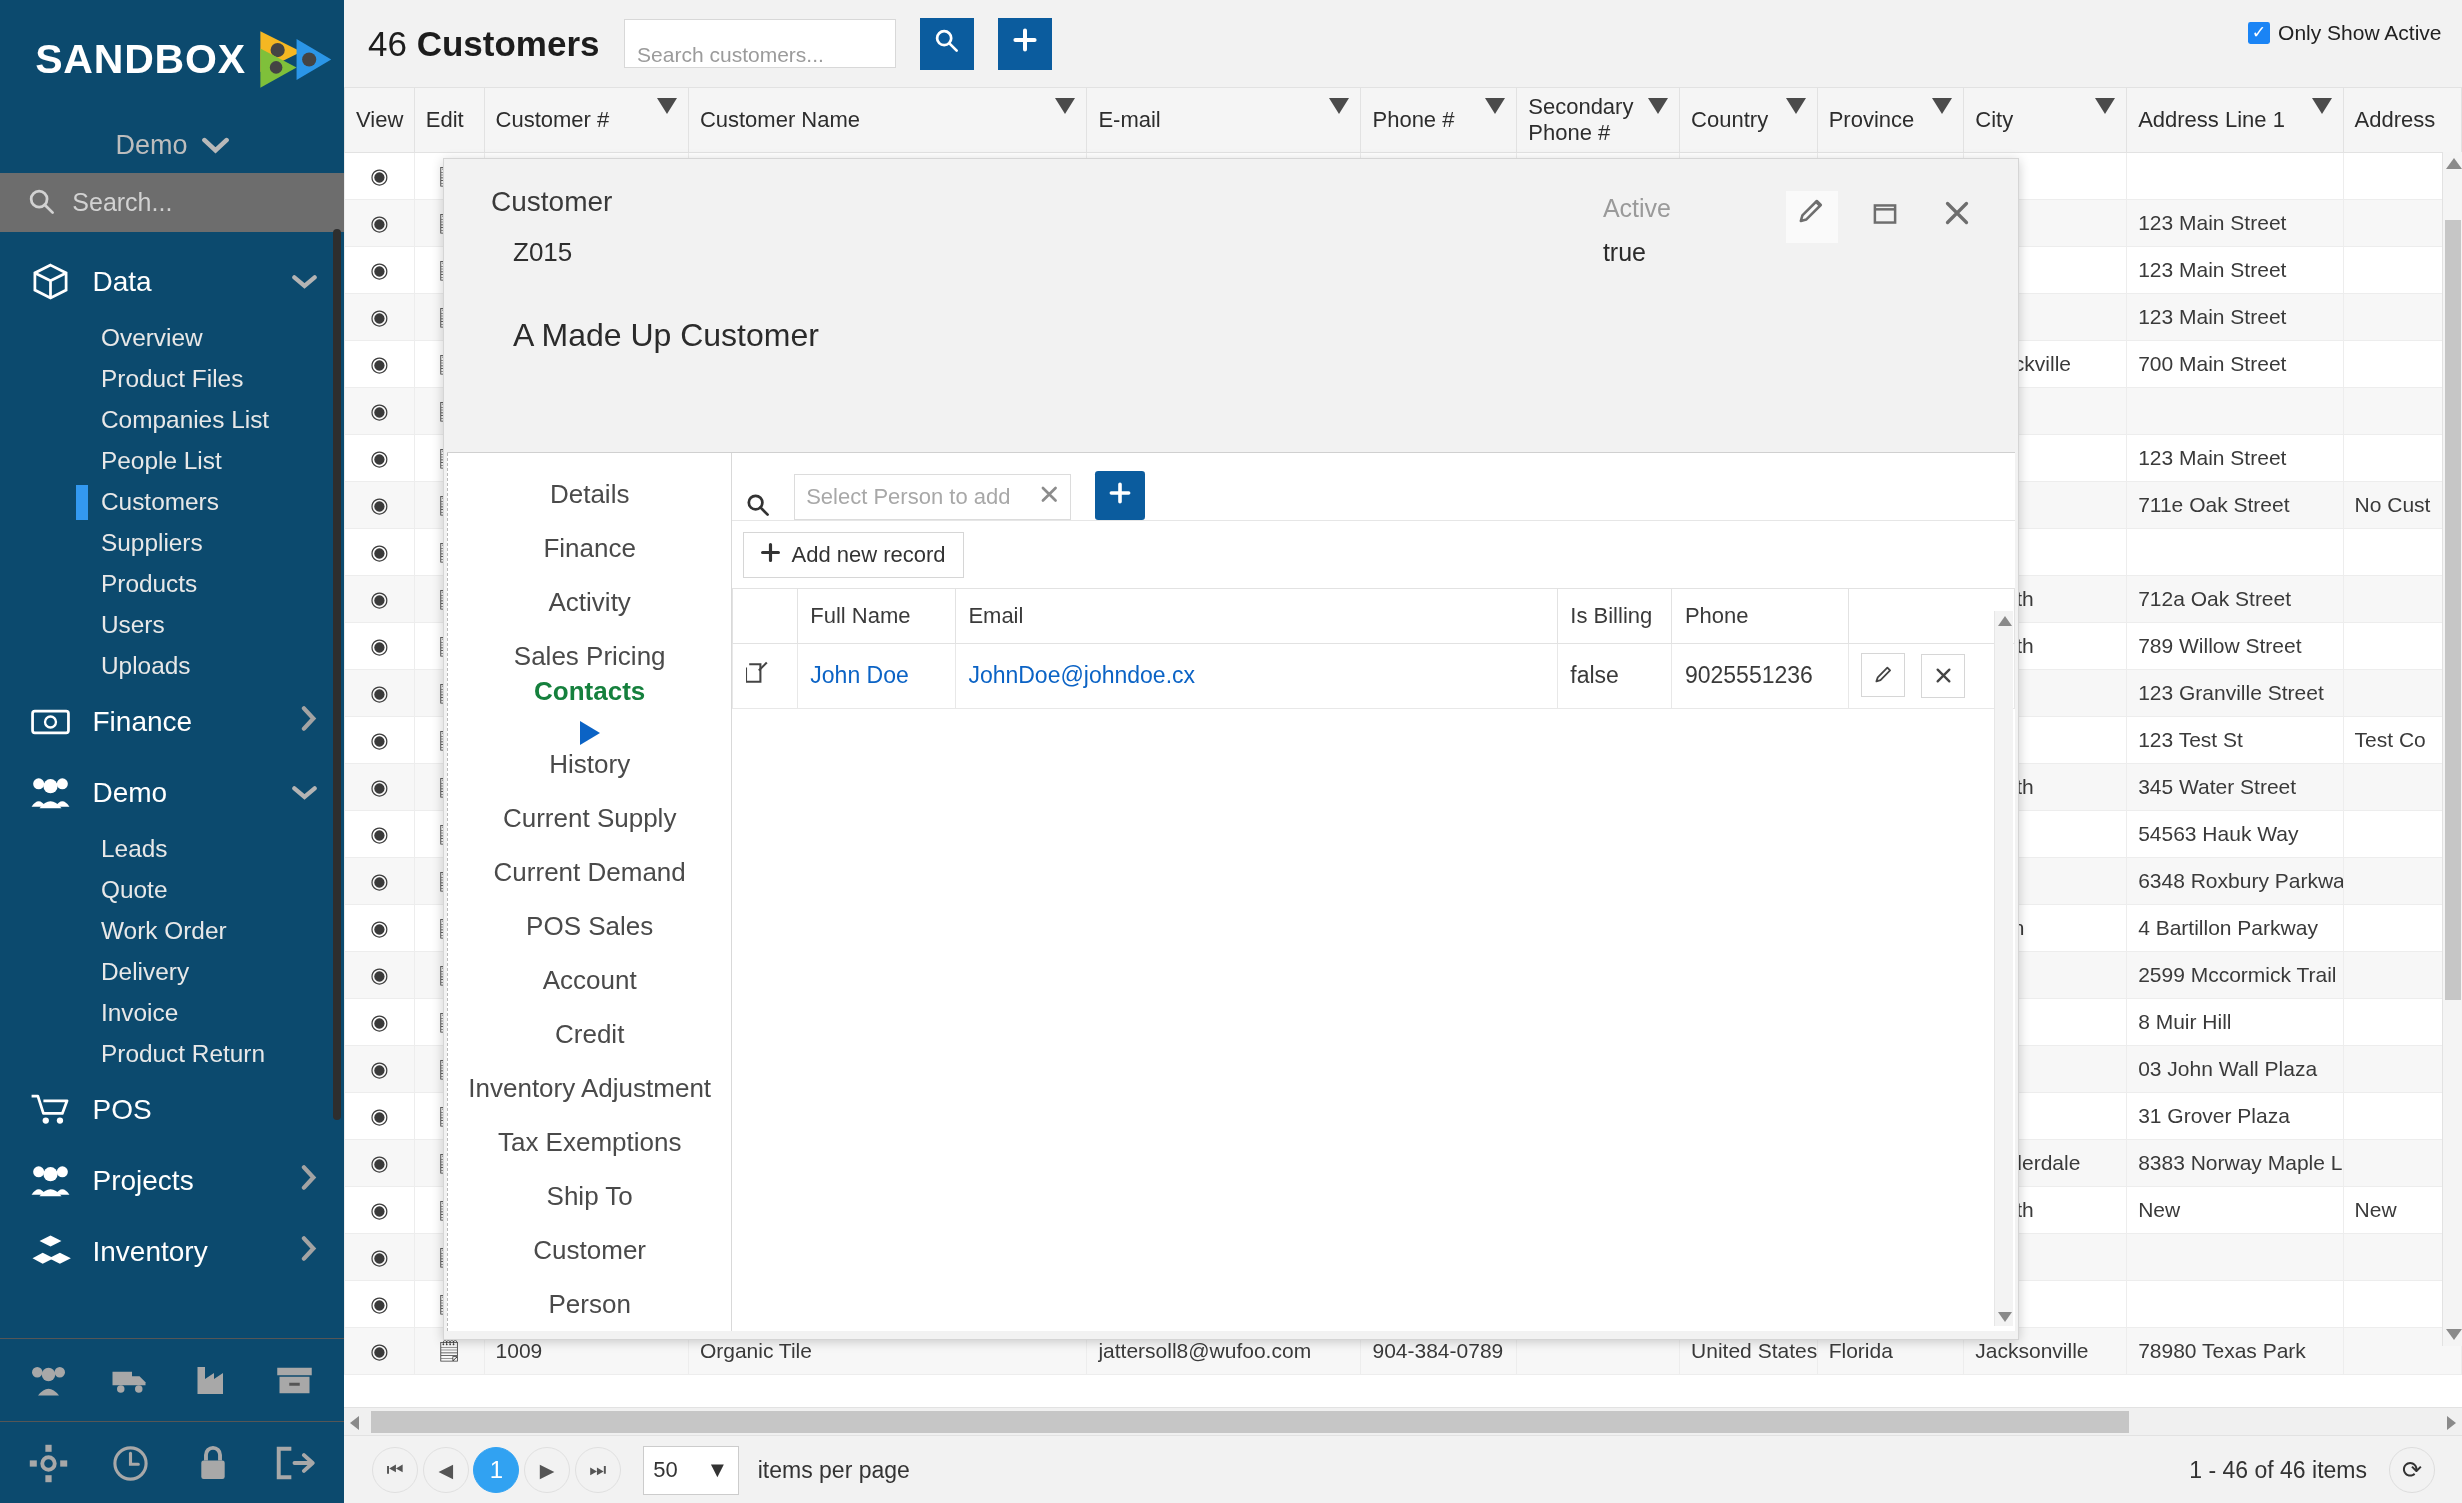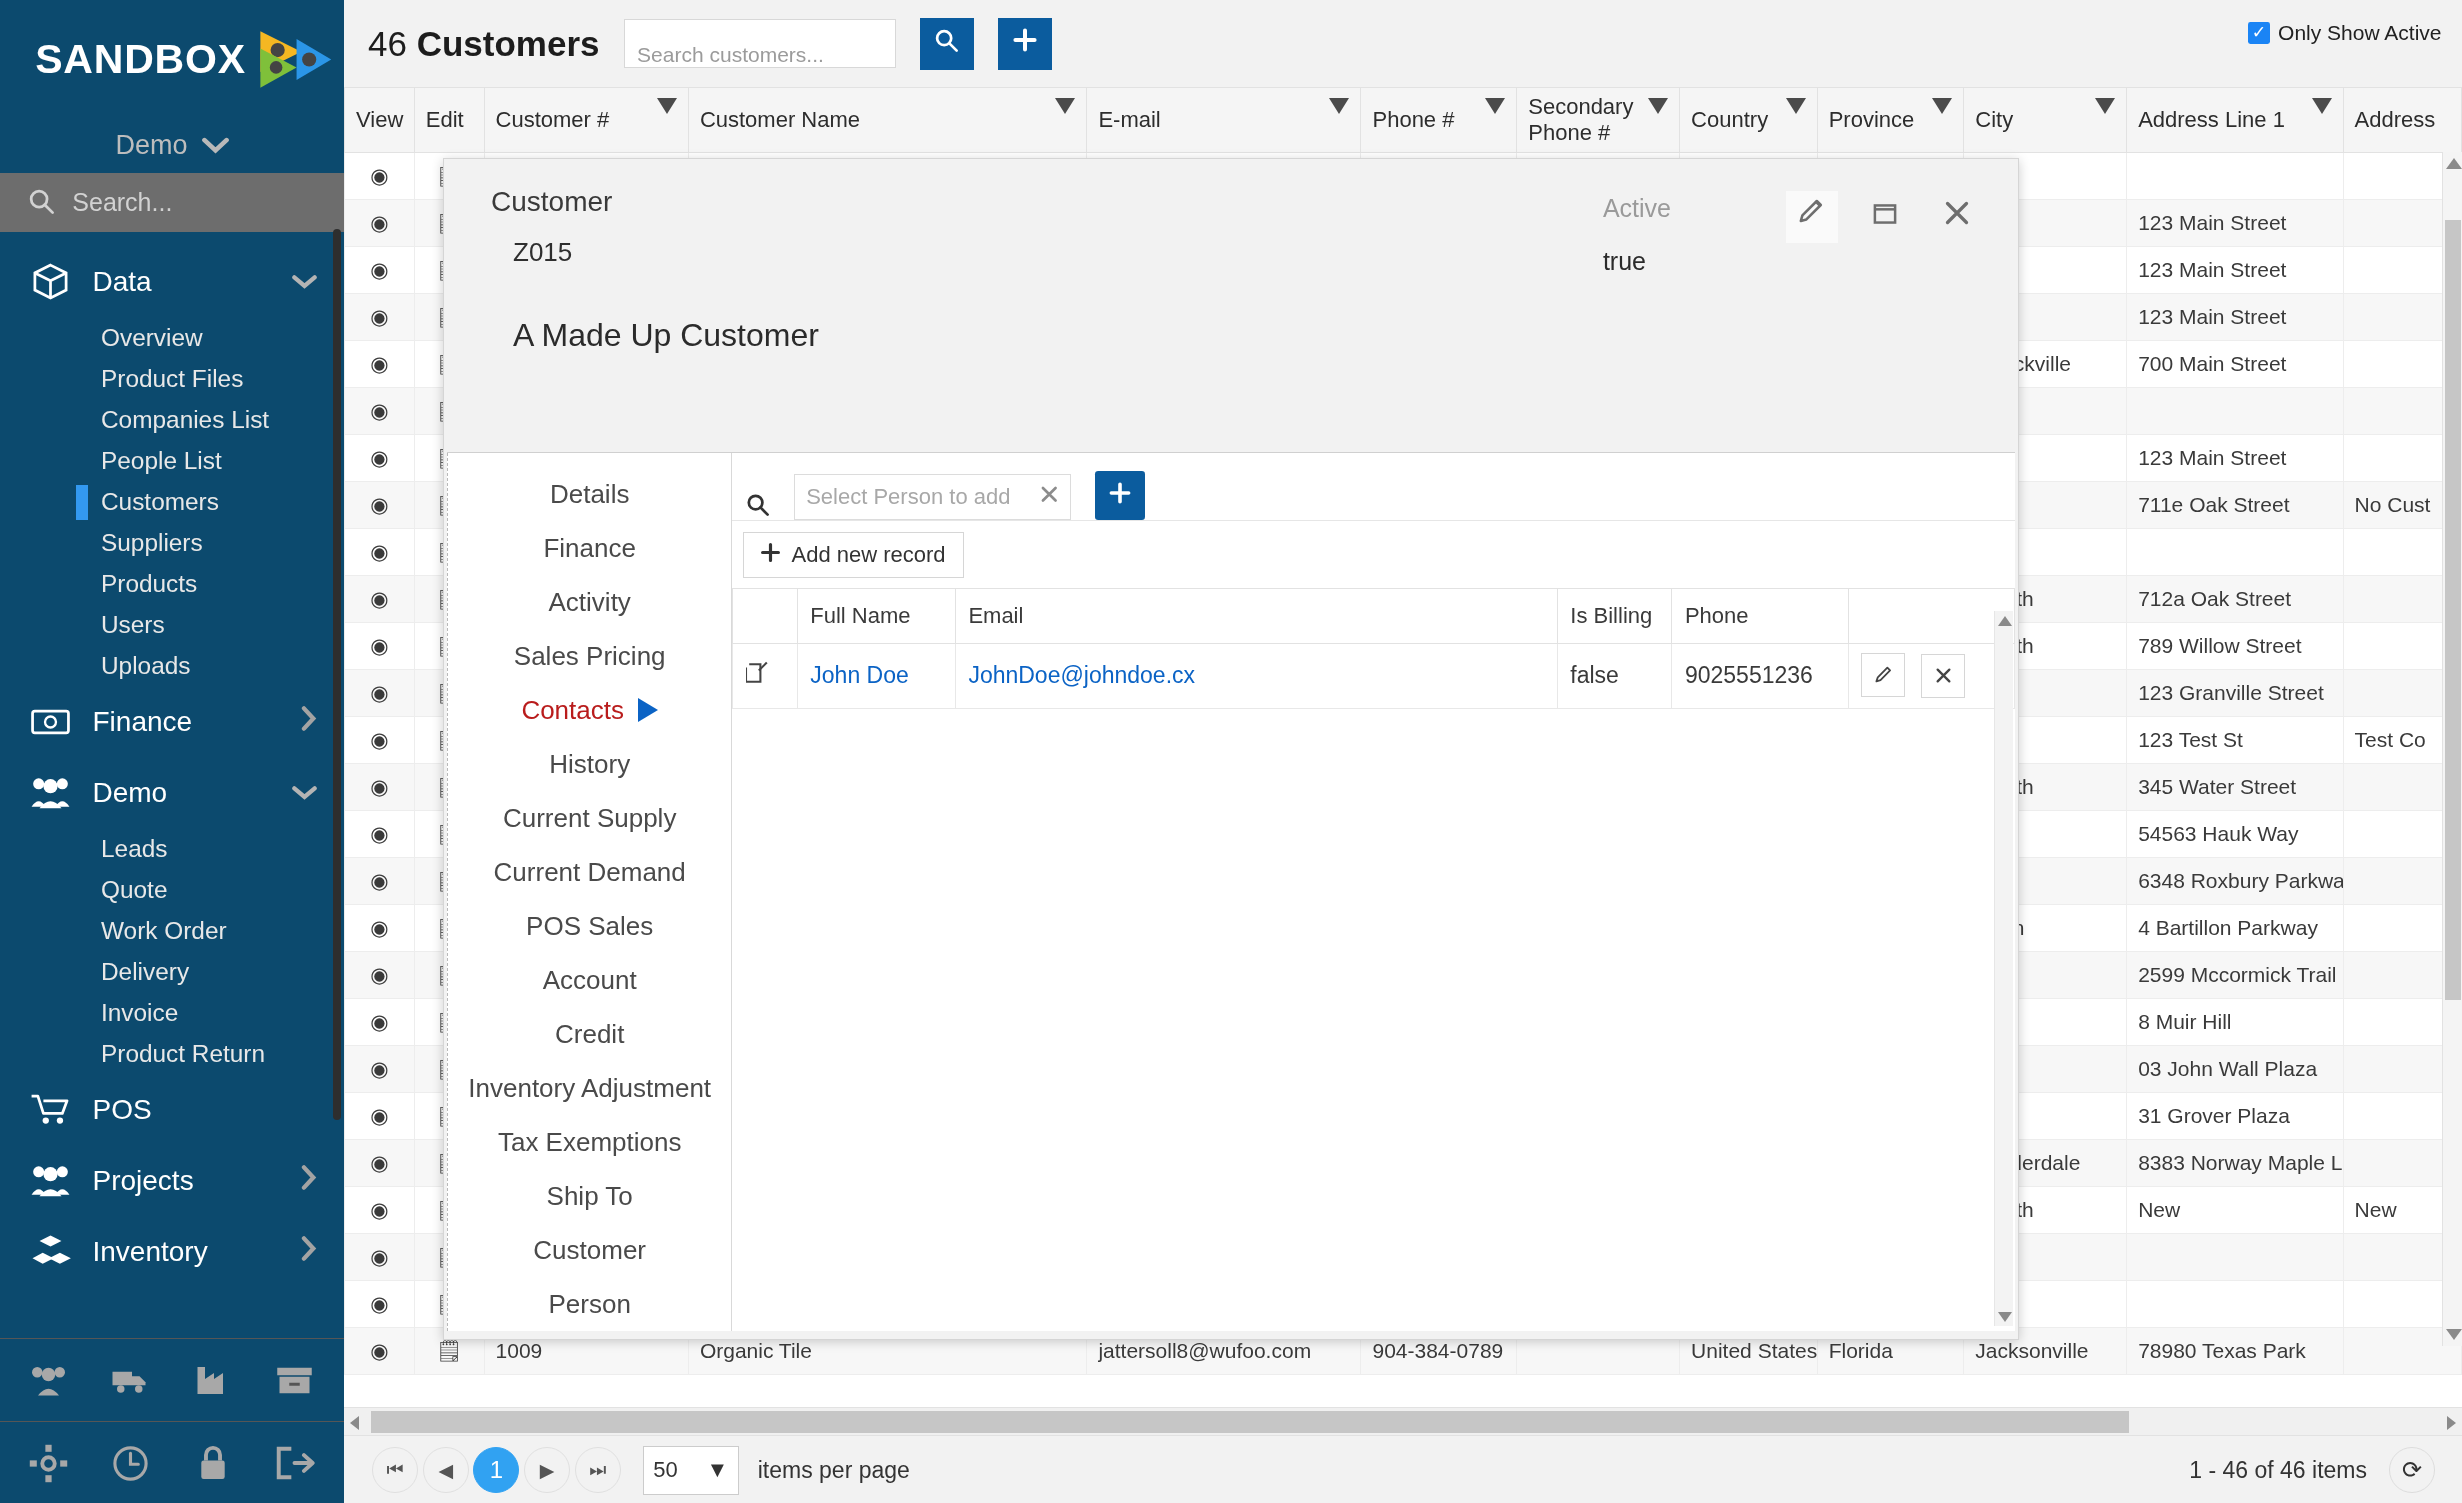--- a/index.html
+++ b/index.html
@@ -174,40 +174,40 @@
     display: flex; flex-direction: column;
   }
   .m-head { height: 307px; position: relative; padding: 27px 32px 0 47px; }
   .m-kind { font-size: 28px; color: #3a3a3a; }
   .m-code { font-size: 26px; color: #2f2f2f; margin-top: 19px; margin-left: 22px; }
   .m-name { font-size: 32px; color: #2b2b2b; margin-top: 49px; margin-left: 22px; }
   .m-active {
     position: absolute; right: 347px; top: 35px; text-align: left;
   }
   .m-active .k { font-size: 25px; color: #9a9a9a; }
-  .m-active .v { font-size: 25px; color: #2b2b2b; margin-top: 24px; }
+  .m-active .v { font-size: 25px; color: #2b2b2b; margin-top: 15px; }
   .m-acts { position: absolute; right: 35px; top: 32px; display: flex; align-items: center; gap: 20.5px; }
   .m-acts .ab {
     width: 52px; height: 52px; display: flex; align-items: center; justify-content: center;
     color: #6e6e6e; font-size: 32px;
   }
   .m-acts .ab.sel { background: #fafafa; }
 
   .m-body { flex: 1; display: flex; border-top: 0.8px solid #d0d0d0; margin: 0 3.2px 8px 3.2px; background:#fff; }
   .m-tabs {
     width: 285px; border-right: 0.8px solid #d9d9d9;
     display: flex; flex-direction: column; align-items: center;
     padding-top: 14px; background: #fff;
     border-left: 0.8px dashed #b9b9b9;
   }
   .m-tab {
     height: 54px; width: 100%; display: flex; align-items: center; justify-content: center;
     font-size: 26px; color: #4a4a4a; gap: 14px;
   }
-  .m-tab.on { color: #b91c1c; font-weight: 400; }
+  .m-tab.on { color: #15803d; font-weight: 700; flex-direction: column; }
   .tri { width:0;height:0;border-top:12.6px solid transparent;border-bottom:12.6px solid transparent;border-left:20.5px solid #0b63c5; }
 
   .m-pane { flex: 1; display: flex; flex-direction: column; position: relative; }
   .pane-search {
     height: 68px; display: flex; align-items: flex-end; gap: 24px; padding-left: 14px;
     border-bottom: 0.8px solid #e6e6e6;
   }
   .ps-box {
     width: 277px; height: 46px; border: 1.6px solid #dcdcdc; background: #fff;
     display: flex; align-items: center; justify-content: space-between;

